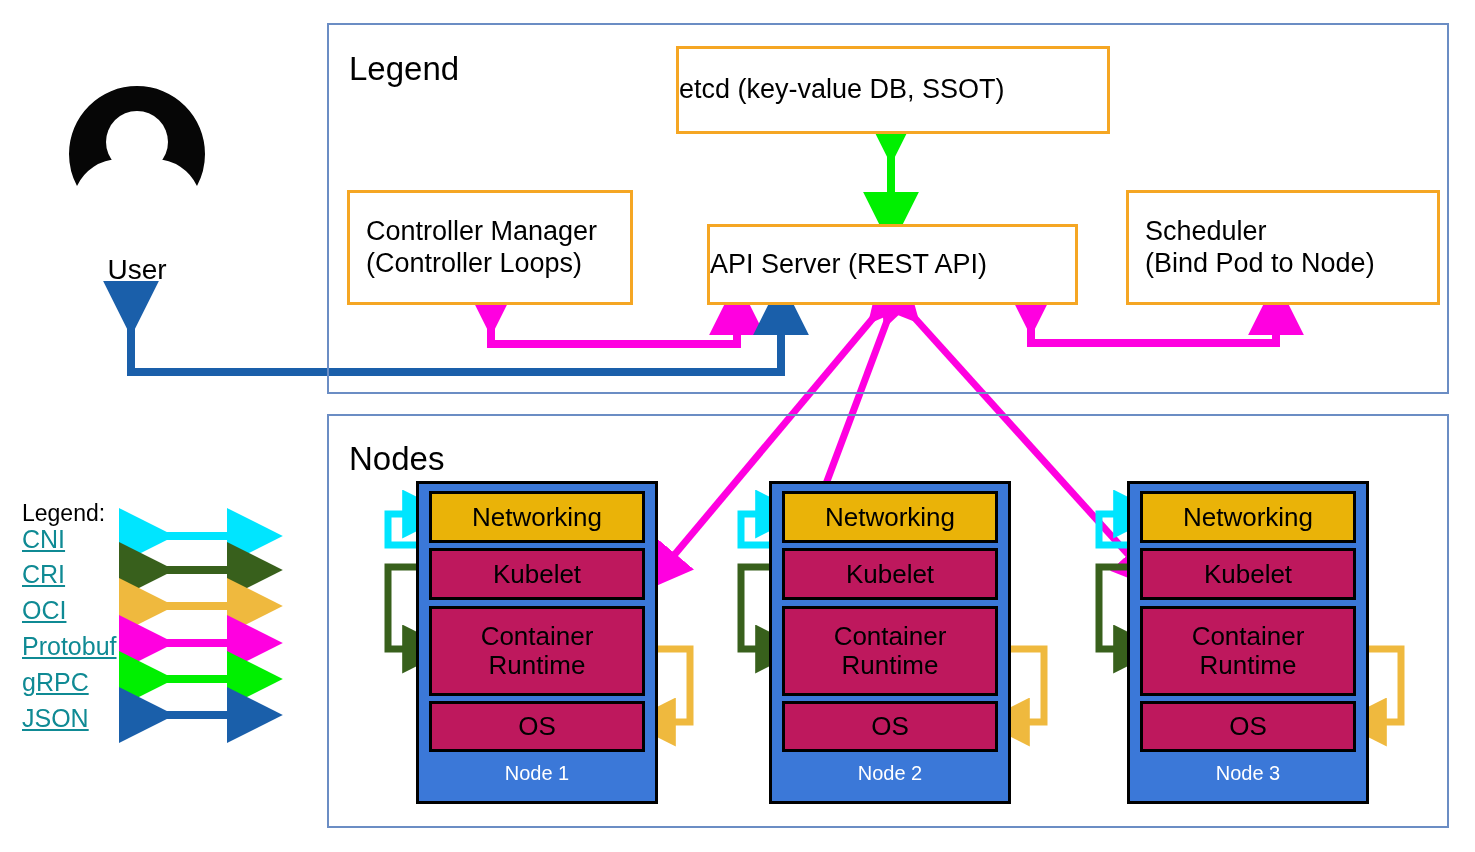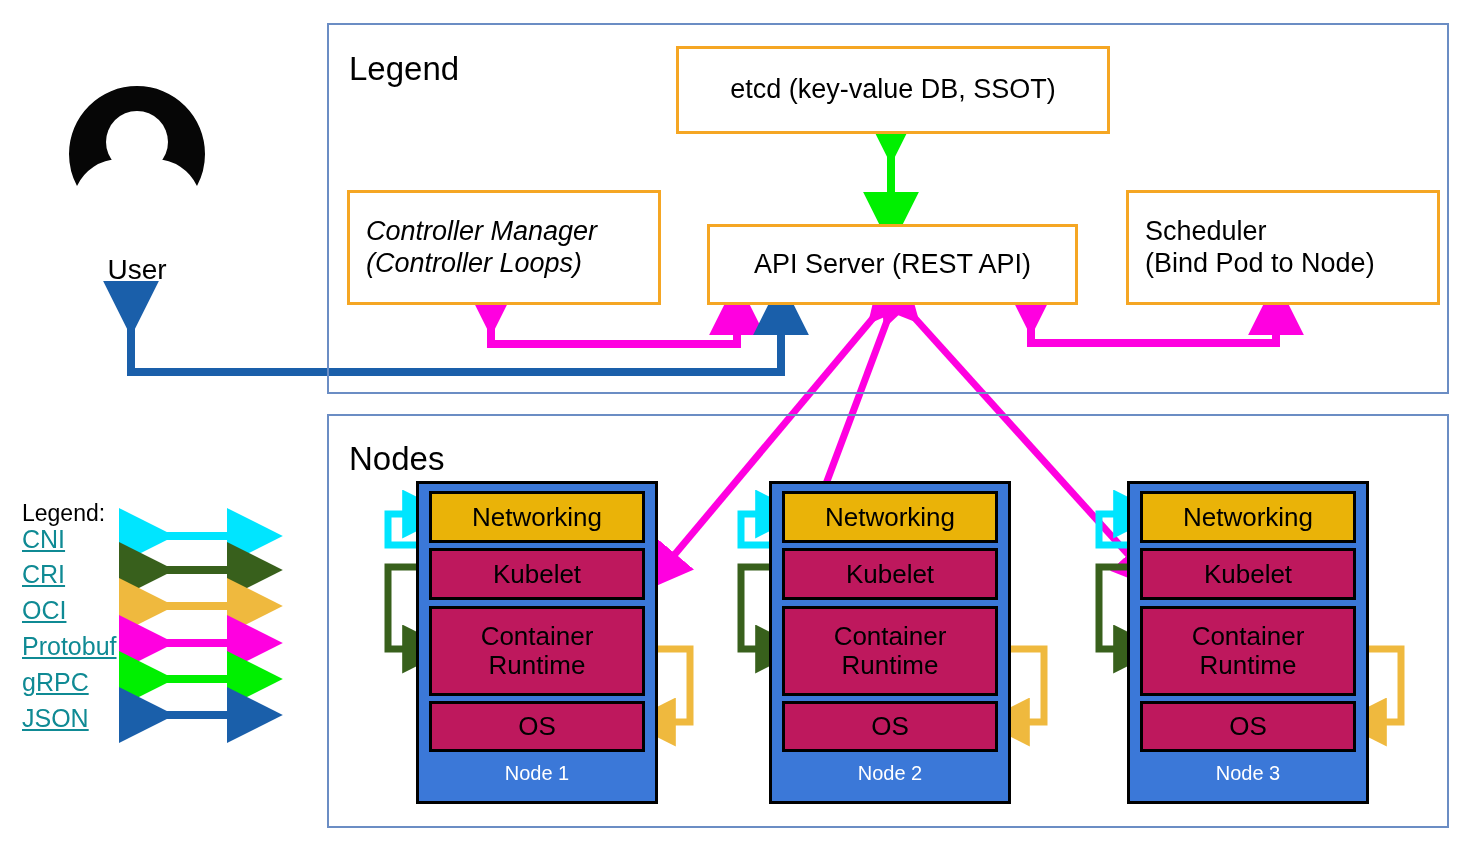--- a/index.html
+++ b/index.html
@@ -10,21 +10,21 @@
   .svg-layer{position:absolute;left:0;top:0;width:1475px;height:852px;pointer-events:none;}
 
   
   .panel{position:absolute;border:2px solid #6b8dc4;background:transparent;box-sizing:border-box;}
   .panel-title{position:absolute;font-size:33px;color:#000;letter-spacing:0px;white-space:nowrap;}
 
   
   .mbox{position:absolute;border:3px solid #f5a623;background:#ffffff;box-sizing:border-box;
         display:flex;align-items:center;}
   .mbox .lbl{font-size:27px;color:#000;line-height:1.18;white-space:pre-line;}
-  .mbox.center .lbl{width:100%;text-align:center;}
+  .mbox.center .lbl{width:100%;}
   .mbox.leftal{padding-left:16px;}
   .mbox.leftal .lbl{text-align:left;}
 
   
   .node{position:absolute;background:#3b78d8;border:3px solid #000;box-sizing:border-box;}
   .nrow{position:absolute;left:10px;right:10px;border:3px solid #000;background:#be185d;
         box-sizing:border-box;display:flex;align-items:center;justify-content:center;}
   .nrow span{font-size:26px;color:#000;line-height:1.1;text-align:center;white-space:pre-line;}
   .nrow.net{background:#eab308;}
   .nlabel{position:absolute;left:0;right:0;text-align:center;color:#ffffff;font-size:20px;}
@@ -141,21 +141,21 @@
     </g>
   </svg>
 
   <div class="panel" style="left:327px;top:23px;width:1122px;height:371px;"></div>
   <div class="panel-title" style="left:349px;top:50px;">Legend</div>
 
   <div class="mbox center" style="left:676px;top:46px;width:434px;height:88px;">
     <span class="lbl">etcd (key-value DB, SSOT)</span>
   </div>
 
-  <div class="mbox leftal" style="left:347px;top:190px;width:314px;height:115px;font-style:italic;">
+  <div class="mbox leftal" style="left:347px;top:190px;width:286px;height:115px;">
     <span class="lbl">Controller Manager
 (Controller Loops)</span>
   </div>
 
   <div class="mbox center" style="left:707px;top:224px;width:371px;height:81px;">
     <span class="lbl">API Server (REST API)</span>
   </div>
 
   <div class="mbox leftal" style="left:1126px;top:190px;width:314px;height:115px;">
     <span class="lbl">Scheduler

